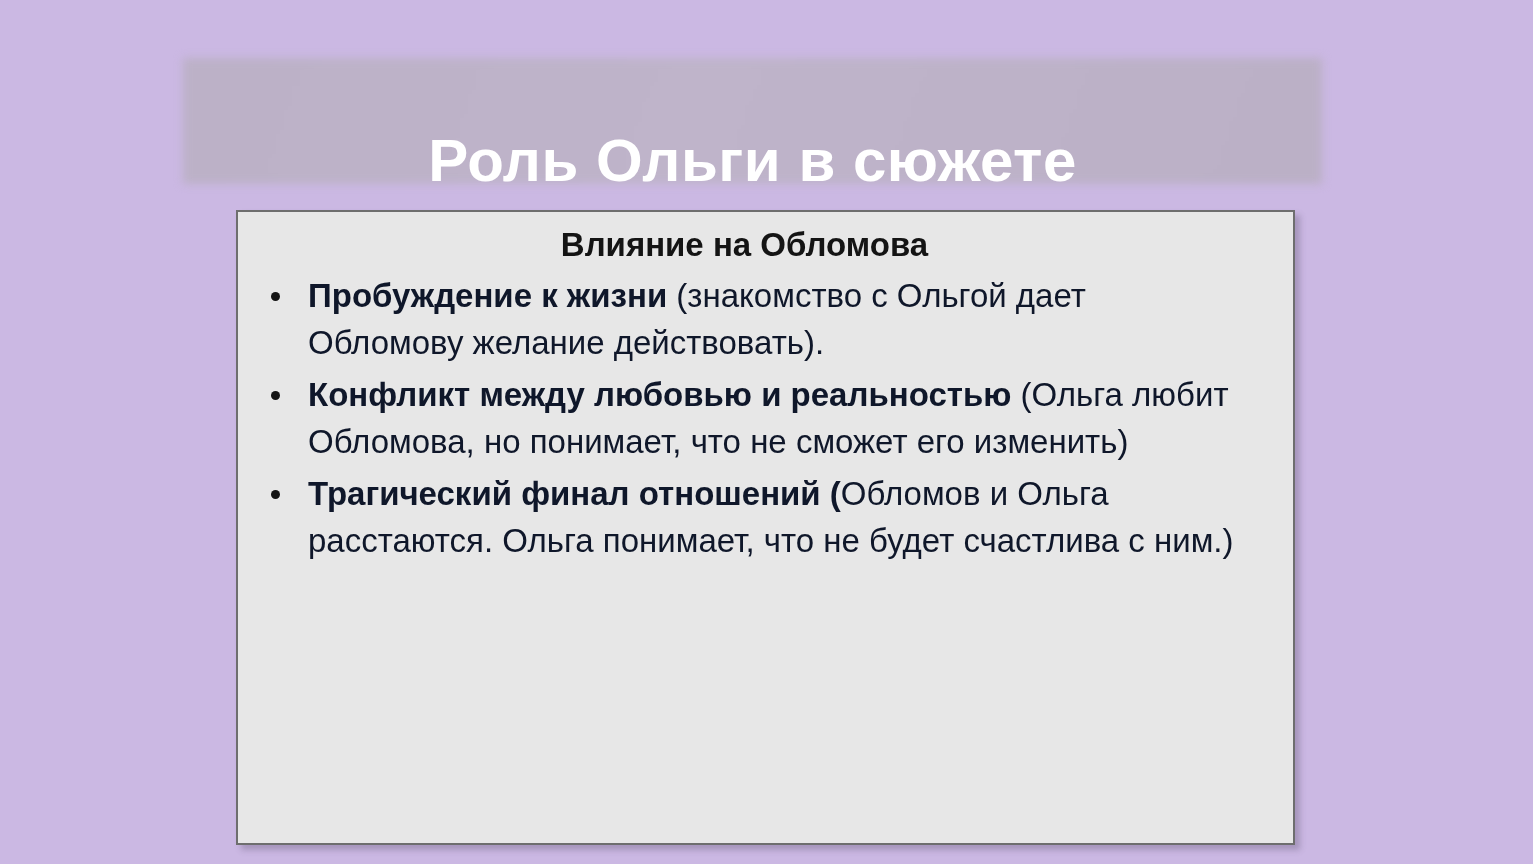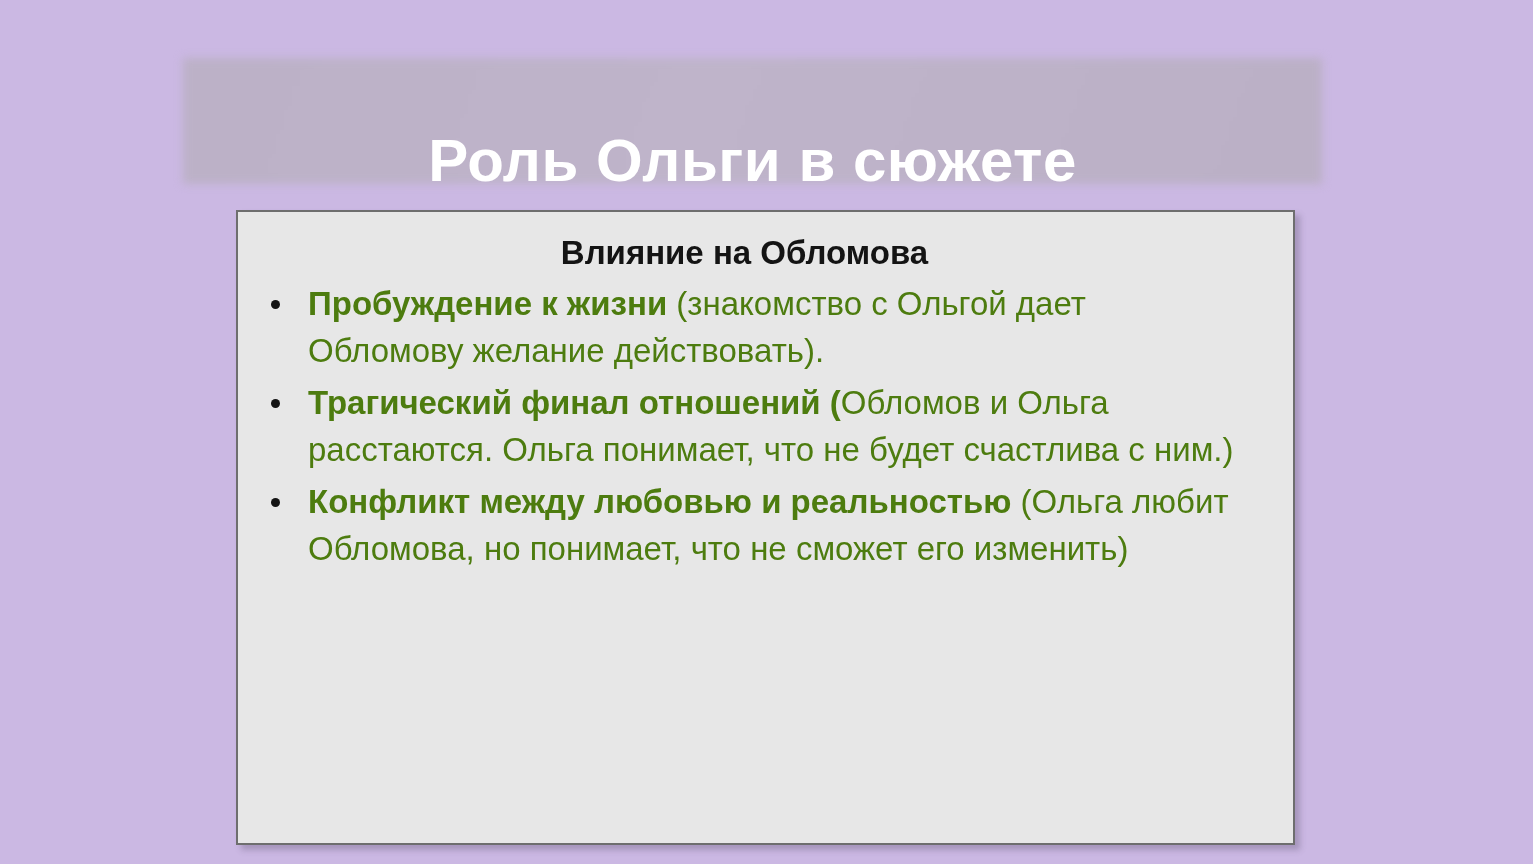--- a/index.html
+++ b/index.html
@@ -54,21 +54,21 @@
     left: 236px;
     top: 210px;
     width: 1059px;
     height: 635px;
     box-sizing: border-box;
     background: #e7e7e7;
     border: 2px solid #6e6e6e;
     box-shadow: 5px 5px 6px rgba(80, 70, 95, 0.30);
   }
   .content-inner {
-    padding: 20px 50px 0 16px;
+    padding: 12px 50px 0 16px;
     box-sizing: border-box;
   }
 
   .box-heading {
     text-align: center;
     font-size: 33px;
     font-weight: bold;
     color: #141414;
     line-height: 1.28;
     margin: 0 0 6px 0;
@@ -78,21 +78,21 @@
   ul.bullets {
     list-style: none;
     margin: 0;
     padding: 0;
   }
   ul.bullets > li {
     position: relative;
     padding-left: 54px;
     font-size: 33px;
     line-height: 47px;
-    color: #4d7c0f;
+    color: #0f172a;
     margin: 0 0 5px 0;
   }
   ul.bullets > li::before {
     content: "";
     position: absolute;
     left: 17px;
     top: 20px;
     width: 9px;
     height: 9px;
     border-radius: 50%;
@@ -113,23 +113,23 @@
   <div class="content-box">
     <div class="content-inner">
 
       <div class="box-heading">Влияние на Обломова</div>
 
       <ul class="bullets">
         <li>
           <span class="b">Пробуждение к жизни</span><span> (знакомство с Ольгой дает Обломову желание действовать).</span>
         </li>
         <li>
-          <span class="b">Трагический финал отношений (</span><span>Обломов и Ольга расстаются. Ольга понимает, что не будет счастлива с ним.)</span>
+          <span class="b">Конфликт между любовью и реальностью</span><span> (Ольга любит Обломова, но понимает, что не сможет его изменить)</span>
         </li>
         <li>
-          <span class="b">Конфликт между любовью и реальностью</span><span> (Ольга любит Обломова, но понимает, что не сможет его изменить)</span>
+          <span class="b">Трагический финал отношений (</span><span>Обломов и Ольга расстаются. Ольга понимает, что не будет счастлива с ним.)</span>
         </li>
       </ul>
 
     </div>
   </div>
 
 </div>
 
 </body></html>

